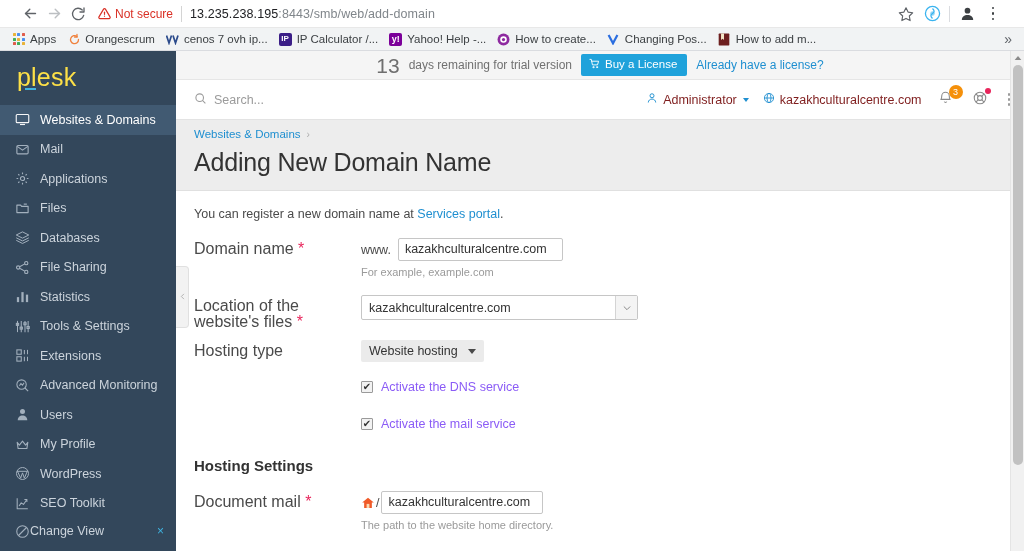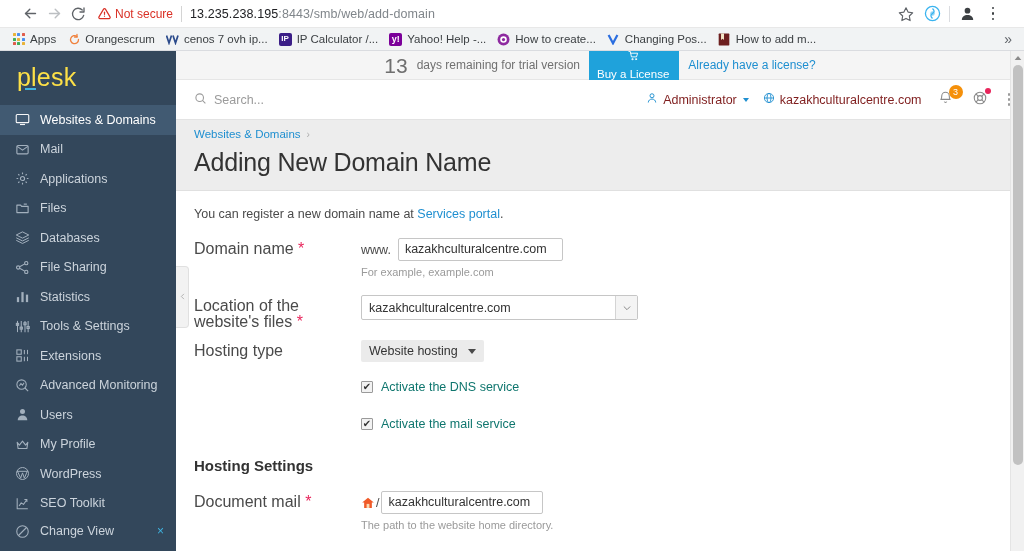--- a/index.html
+++ b/index.html
@@ -136,21 +136,21 @@
     color: #a9b6c3;
     opacity: .95;
   }
   .nav-item.active .nav-ico { color: #ffffff; }
   .nav-ico svg { display:block; }
 
   .change-view {
     position: absolute; left: 0; bottom: 6px;
     width: 176px; height: 28px;
     display: flex; align-items: center;
-    padding-left: 14px; gap: 10px;
+    padding-left: 14px; 
     font-size: 12.5px; color: #ccd4dc;
   }
   .change-view .cv-x {
     margin-left: auto; margin-right: 12px;
     color: #3fb3e0; font-size: 12px;
   }
 
   
   .maincol {
     flex: 1 1 auto;
@@ -170,21 +170,20 @@
   }
   .trial-days { font-size: 21px; color: #6f6f6f; font-weight: 300; line-height: 1; }
   .trial-text { font-size: 12px; color: #707070; }
   .btn-license {
     background: #1fa2db; color: #fff;
     font-size: 11.5px;
     padding: 4px 10px 4px 8px;
     border-radius: 2px;
     display: flex; align-items: center; gap: 5px;
     line-height: 1;
-    flex-direction: column;
   }
   .link-license { font-size: 12px; color: #1f8fd0; }
 
   .topbar {
     height: 40px; flex: 0 0 40px;
     background: #ffffff;
     border-bottom: 1px solid #e3e3e3;
     display: flex; align-items: center;
     padding: 0 10px 0 18px;
   }
@@ -302,21 +301,21 @@
   }
 
   .cbrow { display: flex; align-items: center; gap: 8px; margin-top: 18px; }
   .cbox {
     width: 12px; height: 12px; flex: 0 0 12px;
     border: 1px solid #9a9a9a; background: #f2f2f2;
     border-radius: 1px;
     display:flex; align-items:center; justify-content:center;
     color:#333; font-size:10px; line-height:1;
   }
-  .cblabel { font-size: 12.5px; color: #0f766e; }
+  .cblabel { font-size: 12.5px; color: #8b5cf6; }
 
   .section-title {
     font-size: 15px; color: #333; font-weight: bold;
     margin-top: 26px;
   }
 
   .home-ico { width: 14px; height: 14px; flex:0 0 14px; display:flex; }
   .slash { font-size: 12.5px; color: #4a4a4a; margin: 0 2px 0 1px; }
 
   

